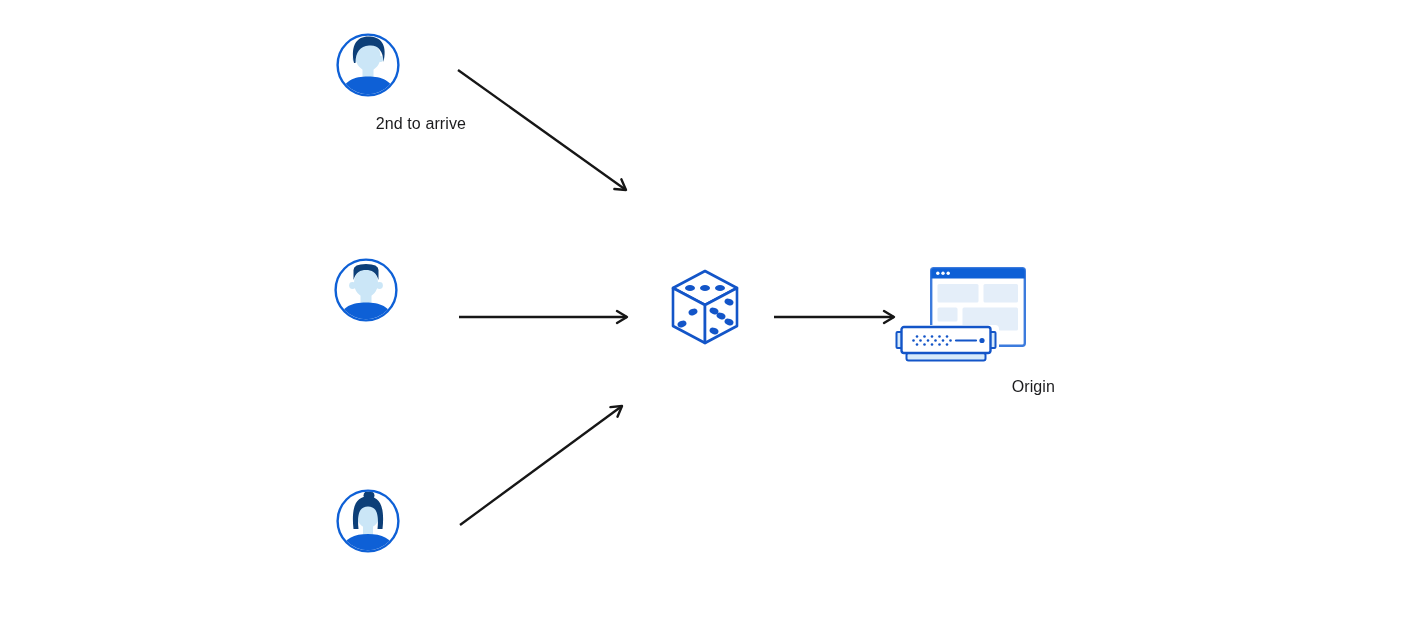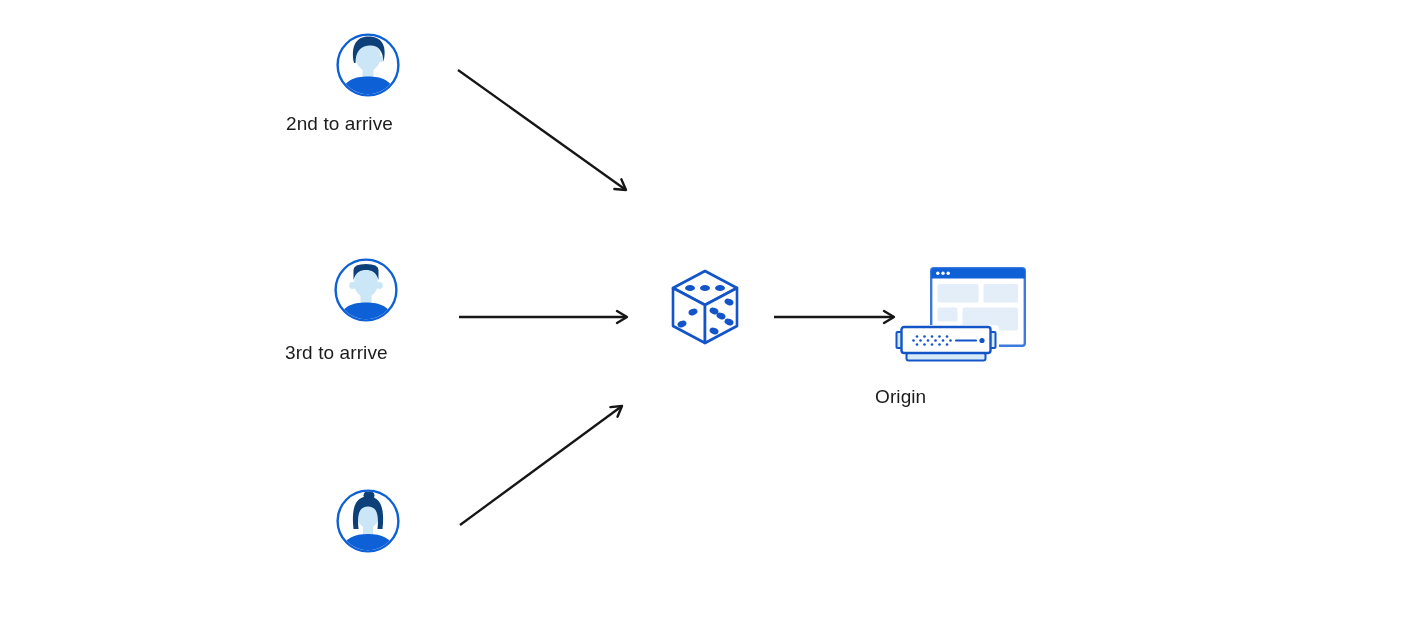--- a/index.html
+++ b/index.html
@@ -7,22 +7,22 @@
     position:relative;
     width:1405px;height:633px;
     background:var(--background,#fff);
     font-family:"Liberation Sans", sans-serif;
     overflow:hidden;
   }
   .abs{position:absolute;}
   .node-label{
     position:absolute;
     width:180px;
-    text-align:left;
-    font-size:19px;
+    text-align:right;
+    font-size:16px;
     line-height:21px;
     color:var(--text-black,#1c1c1e);
     letter-spacing:.1px;
   }
   svg{display:block;}
   
   .f-skin{fill:var(--skin-blue);}
   .f-shirt{fill:var(--primary-blue);}
   .f-hair{fill:var(--hair-navy);}
   .f-prim{fill:var(--primary-blue);}
@@ -83,21 +83,20 @@
       <g clip-path="url(#avc2)">
         <rect class="f-skin" x="28.5" y="37" width="11" height="11"></rect>
         <path class="f-shirt" d="M5,68 C8,51 19,46.5 34,46.5 C49,46.5 60,51 63,68 Z"></path>
         <circle class="f-skin" cx="20.5" cy="29.5" r="3.4"></circle>
         <circle class="f-skin" cx="47.5" cy="29.5" r="3.4"></circle>
         <ellipse class="f-skin" cx="34" cy="27" rx="12" ry="14"></ellipse>
         <path class="f-hair" d="M21.5,24 L21.5,14 Q21.5,8 34,8 Q46.5,8 46.5,14 L46.5,24 C44,16 39.5,14 34,14 C28.5,14 24,16 21.5,24 Z"></path>
       </g>
     </svg>
   </div>
-  <div class="node-label" style="left:285px;top:342px;">3rd to arrive</div>
 
   <div class="abs" style="left:334px;top:487px;">
     <svg width="68" height="68" viewBox="0 0 68 68">
       <defs>
           <clipPath id="avc3">
             <circle cx="34" cy="34" r="29.2"></circle>
           </clipPath>
         </defs>
       <circle class="s-ring" cx="34" cy="34" r="30.4" fill="#fff" stroke-width="2.4"></circle>
       <g clip-path="url(#avc3)">
@@ -165,15 +164,15 @@
           <circle cx="50" cy="15.5" r="1.3"></circle>
           <circle cx="46.5" cy="19.5" r="1.3"></circle>
         <circle cx="54" cy="11.5" r="1.3"></circle>
           <circle cx="57.5" cy="15.5" r="1.3"></circle>
           <circle cx="54" cy="19.5" r="1.3"></circle>
       </g>
       <line class="s-icon" x1="63" y1="15.5" x2="83" y2="15.5" stroke-width="2.2" stroke-linecap="round"></line>
       <circle class="f-icon" cx="89" cy="15.5" r="2.6"></circle>
     </svg>
   </div>
-  <div class="node-label" style="left:875px;top:386px;">Origin</div>
+  <div class="node-label" style="left:875px;top:376px;">Origin</div>
 
 </div>
 
 </body></html>

